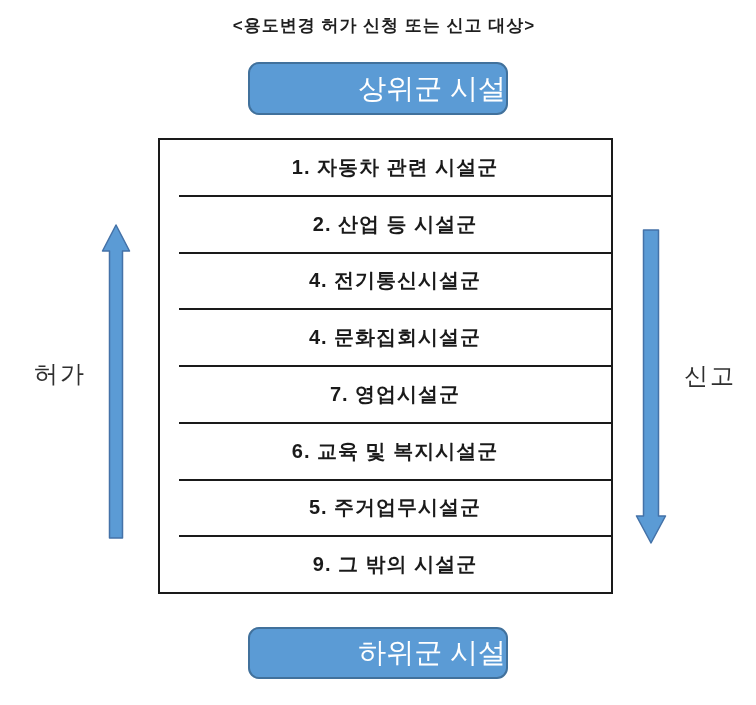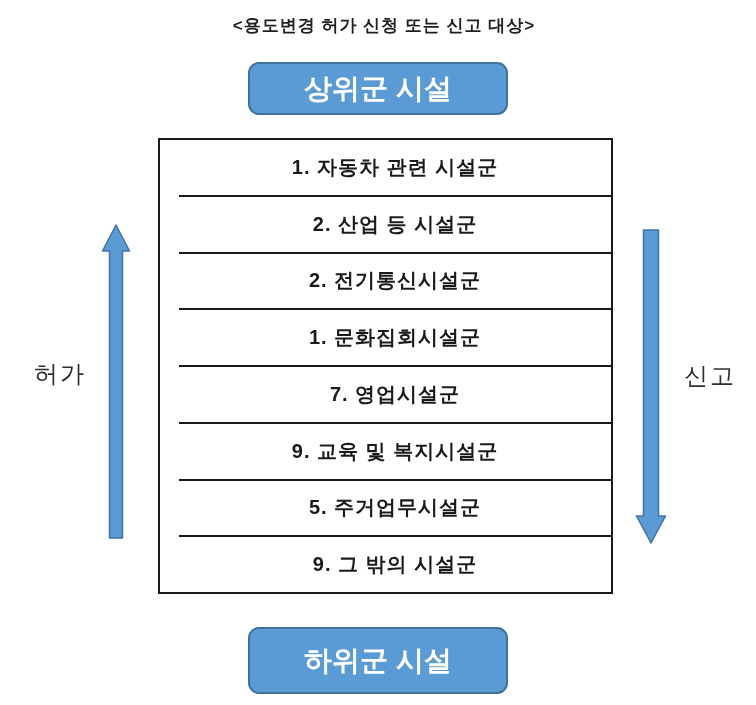--- a/index.html
+++ b/index.html
@@ -30,28 +30,27 @@
     position: absolute;
     left: 50%;
     transform: translateX(-50%);
     width: 260px;
     height: 53px;
     background: #5b9bd5;
     border: 2px solid #41719c;
     border-radius: 11px;
     display: flex;
     align-items: center;
-    justify-content: center;
+    justify-content: flex-end;
     color: #ffffff;
     font-size: 28px;
     box-sizing: border-box;
-    font-weight: bold;
   }
   .pill-box.top { top: 62px; }
-  .pill-box.bottom { top: 627px; height: 67px; }
+  .pill-box.bottom { top: 627px; height: 52px; }
   .facility-table {
     position: absolute;
     left: 158px;
     top: 138px;
     width: 455px;
     height: 456px;
     border: 2px solid #1a1a1a;
     box-sizing: border-box;
     display: flex;
     flex-direction: column;
@@ -89,24 +88,24 @@
 
   <div class="diagram-title">&lt;용도변경 허가 신청 또는 신고 대상&gt;</div>
 
   <div class="pill-box top">
     <span>상위군 시설</span>
   </div>
 
   <div class="facility-table">
     <div class="facility-row">1. 자동차 관련 시설군</div>
     <div class="facility-row">2. 산업 등 시설군</div>
-    <div class="facility-row">2. 전기통신시설군</div>
-    <div class="facility-row">1. 문화집회시설군</div>
+    <div class="facility-row">4. 전기통신시설군</div>
+    <div class="facility-row">4. 문화집회시설군</div>
     <div class="facility-row">7. 영업시설군</div>
-    <div class="facility-row">9. 교육 및 복지시설군</div>
+    <div class="facility-row">6. 교육 및 복지시설군</div>
     <div class="facility-row">5. 주거업무시설군</div>
     <div class="facility-row">9. 그 밖의 시설군</div>
   </div>
 
   <svg class="arrow-svg arrow-left" width="30" height="315" viewBox="0 0 30 315">
     <polygon points="15,1 28.5,27 21.5,27 21.5,314 8.5,314 8.5,27 1.5,27" fill="#5b9bd5" stroke="#4472a8" stroke-width="1.5" stroke-linejoin="round"></polygon>
   </svg>
 
   <svg class="arrow-svg arrow-right" width="32" height="315" viewBox="0 0 32 315">
     <polygon points="16,314 1.5,287 8.5,287 8.5,1 23.5,1 23.5,287 30.5,287" fill="#5b9bd5" stroke="#4472a8" stroke-width="1.5" stroke-linejoin="round"></polygon>

